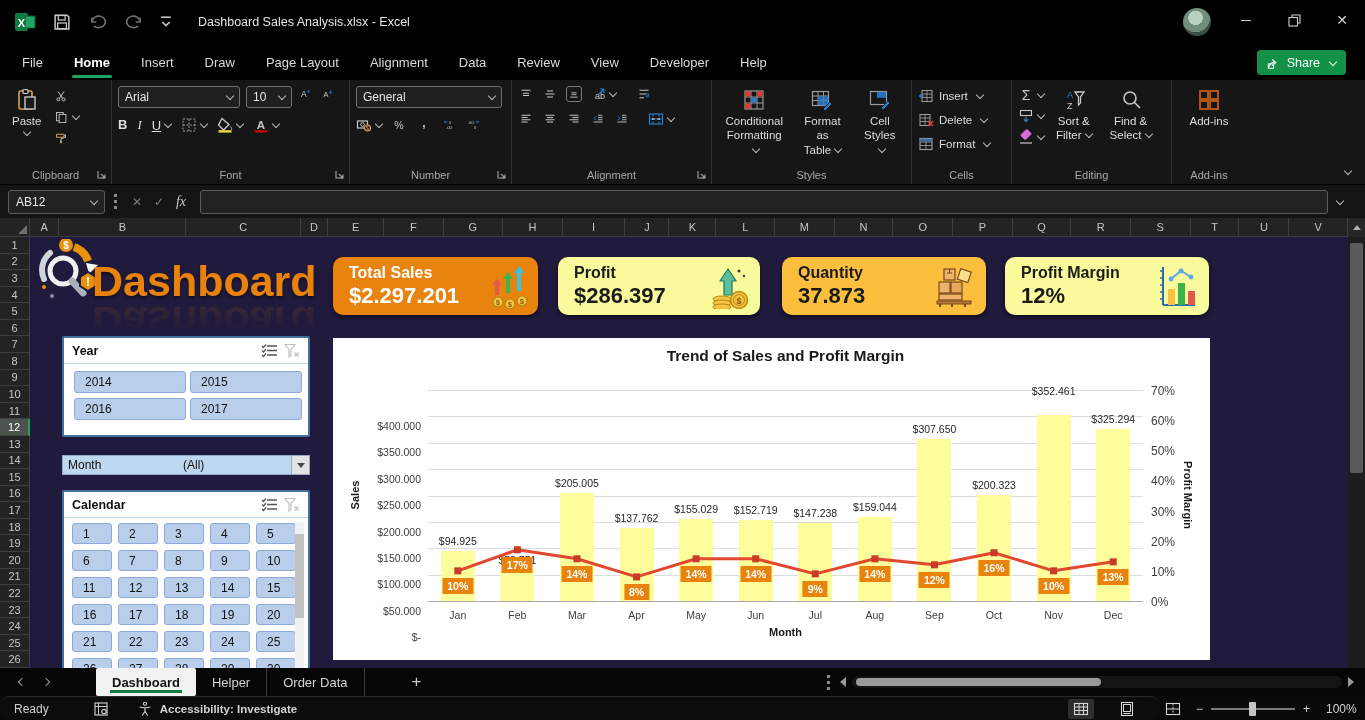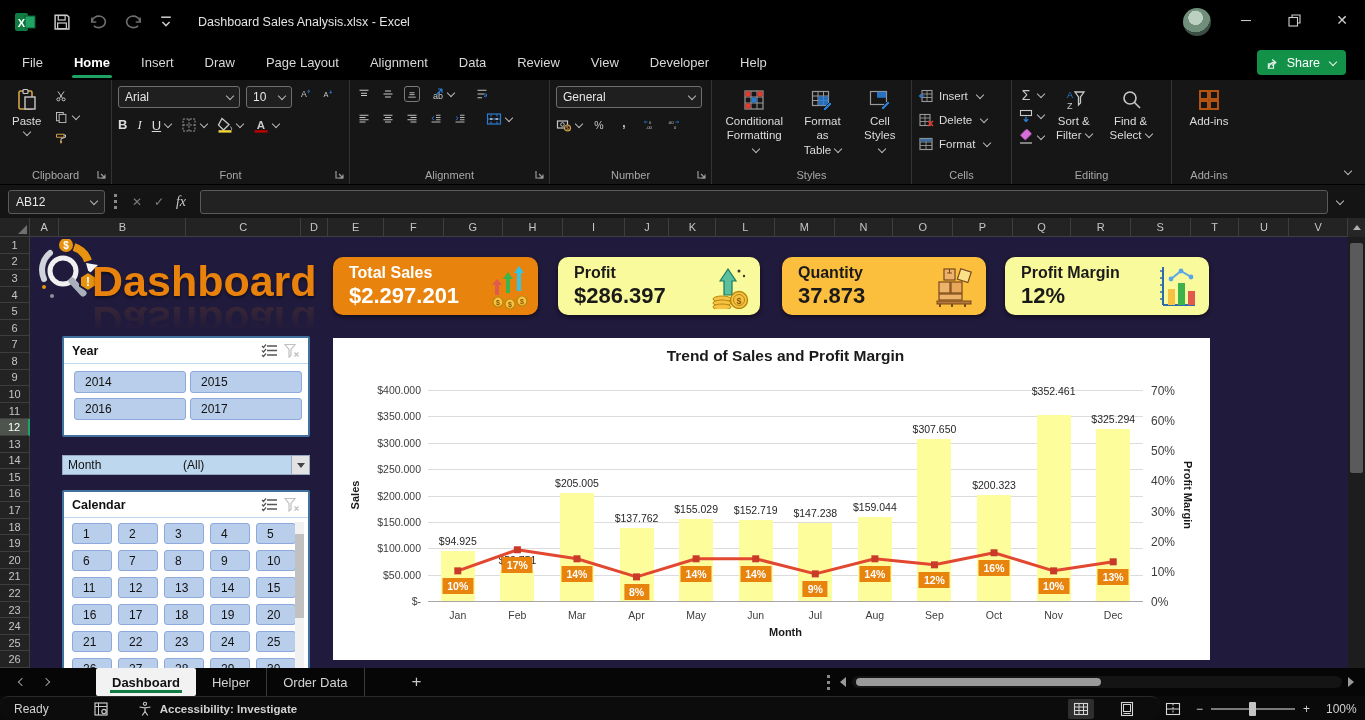--- a/index.html
+++ b/index.html
@@ -117,21 +117,21 @@
     align-items:center; justify-content:center; }
   .tri-down { width:0; height:0; border-left:4px solid transparent; border-right:4px solid transparent;
     border-top:5px solid #444; }
   #cal-scroll { position:absolute; right:4px; top:30px; width:9px; height:148px; background:#F1F1F1; }
   #cal-thumb { position:absolute; left:0; top:12px; width:9px; height:84px; background:#C1C1C1; }
 
   
   #chart { position:absolute; left:303px; top:101px; width:877px; height:322px; background:#fff; }
   #chart-title { position:absolute; left:95px; top:9px; width:715px; text-align:center; font-size:15.5px;
     font-weight:bold; color:#1a1a1a; }
-  .tickL { position:absolute; width:82px; text-align:right; font-size:10.5px; color:#3d3d3d; }
+  .tickL { position:absolute; width:82px; text-align:right; font-size:10.5px; color:#3d3d3d;margin-top:36px; }
   .tickR { position:absolute; left:818px; font-size:12px; color:#3d3d3d; }
   .gline { position:absolute; left:95px; width:715px; height:1px; background:#DCDCDC; }
   .cbar { position:absolute; background:#FDFD9C; }
   .dlab { position:absolute; width:80px; text-align:center; font-size:10.5px; color:#262626; }
   .plab { position:absolute; background:#E8830D; color:#fff; font-size:10.5px; font-weight:bold;
     padding:2px 5px; transform:translateX(-50%); }
   .xlab { position:absolute; width:60px; text-align:center; font-size:10.5px; color:#3d3d3d; }
   #xaxis-title { position:absolute; left:95px; width:715px; top:288px; text-align:center; font-size:11px;
     font-weight:bold; color:#1a1a1a; }
   #yaxis-left { position:absolute; left:22px; top:157px; transform:translate(-50%,-50%) rotate(-90deg);
@@ -346,95 +346,20 @@
             <i class="chv"></i>
           </span>
       </div>
       <div class="grp-label"><span>Font</span></div>
       <span class="ic launcher"><svg viewBox="0 0 11 11">
             <path d="M2 2v7h7" fill="none" stroke="#9a9a9a" stroke-width="1.2"></path>
             <path d="M5 5l4 4M9 5.5V9H5.5" fill="none" stroke="#9a9a9a" stroke-width="1.2"></path>
           </svg></span>
     </div>
 
-    <div class="grp" style="width:200px">
-      <div class="row" style="gap:8px">
-        <span class="ic rbtn">
-            <svg viewBox="0 0 16 16">
-              <path d="M2 3h12M4 7h8M4 10h8" stroke="#c8c8c8" stroke-width="1.4"></path>
-            </svg>
-          </span>
-        <span class="ic rbtn">
-            <svg viewBox="0 0 16 16">
-              <path d="M4 4h8M2 8h12M4 12h8" stroke="#c8c8c8" stroke-width="1.4"></path>
-            </svg>
-          </span>
-        <span class="ic rbtn boxed">
-            <svg viewBox="0 0 16 16">
-              <path d="M4 6h8M4 9h8M2 13h12" stroke="#c8c8c8" stroke-width="1.4"></path>
-            </svg>
-          </span>
-        <span style="display:flex;align-items:center">
-            <span class="ic"><svg viewBox="0 0 16 16">
-                <text x="5" y="13" font-size="9" fill="#c8c8c8">ab</text>
-                <path d="M8 9L14 3M14 3v4M14 3h-4" fill="none" stroke="#2B7CD3" stroke-width="1.2"></path>
-              </svg></span>
-            <i class="chv"></i>
-          </span>
-        <span class="ic rbtn" style="margin-left:12px">
-            <svg viewBox="0 0 16 16">
-              <path d="M2 3h12M2 8h9M2 13h6" stroke="#c8c8c8" stroke-width="1.3"></path>
-              <path d="M11 8h3v3h-2.5M12.5 12.5l-1.5-1.5 1.5-1.5" fill="none" stroke="#2B7CD3" stroke-width="1.2"></path>
-            </svg>
-          </span>
-      </div>
-      <div class="row" style="margin-top:9px;gap:8px">
-        <span class="ic rbtn">
-            <svg viewBox="0 0 16 16">
-              <path d="M2 3h12M2 6h8M2 9h12M2 12h8" stroke="#c8c8c8" stroke-width="1.3"></path>
-            </svg>
-          </span>
-        <span class="ic rbtn">
-            <svg viewBox="0 0 16 16">
-              <path d="M2 3h12M4 6h8M2 9h12M4 12h8" stroke="#c8c8c8" stroke-width="1.3"></path>
-            </svg>
-          </span>
-        <span class="ic rbtn">
-            <svg viewBox="0 0 16 16">
-              <path d="M2 3h12M6 6h8M2 9h12M6 12h8" stroke="#c8c8c8" stroke-width="1.3"></path>
-            </svg>
-          </span>
-        <span class="ic rbtn">
-            <svg viewBox="0 0 16 16">
-              <path d="M8 3h6M8 6h6M8 9h6M2 12h12" stroke="#c8c8c8" stroke-width="1.2"></path>
-              <path d="M5.5 4.5L2.5 7l3 2.5" fill="none" stroke="#2B7CD3" stroke-width="1.2"></path>
-            </svg>
-          </span>
-        <span class="ic rbtn">
-            <svg viewBox="0 0 16 16">
-              <path d="M8 3h6M8 6h6M8 9h6M2 12h12" stroke="#c8c8c8" stroke-width="1.2"></path>
-              <path d="M2.5 4.5L5.5 7l-3 2.5" fill="none" stroke="#2B7CD3" stroke-width="1.2"></path>
-            </svg>
-          </span>
-        <span style="display:flex;align-items:center;margin-left:10px">
-            <span class="ic"><svg viewBox="0 0 16 16">
-                <rect x="1.5" y="3" width="13" height="10" fill="none" stroke="#2B7CD3" stroke-width="1.2"></rect>
-                <path d="M1.5 8h13M5 3v2.5M11 3v2.5M5 10.5V13M11 10.5V13" stroke="#2B7CD3" stroke-width="1"></path>
-                <path d="M4 8h2.5M12 8h-2.5" stroke="#c8c8c8" stroke-width="1.3"></path>
-              </svg></span>
-            <i class="chv"></i>
-          </span>
-      </div>
-      <div class="grp-label"><span>Alignment</span></div>
-      <span class="ic launcher"><svg viewBox="0 0 11 11">
-            <path d="M2 2v7h7" fill="none" stroke="#9a9a9a" stroke-width="1.2"></path>
-            <path d="M5 5l4 4M9 5.5V9H5.5" fill="none" stroke="#9a9a9a" stroke-width="1.2"></path>
-          </svg></span>
-    </div>
-
     <div class="grp" style="width:162px">
       <div class="combo" style="width:146px">
         <span>General</span>
           <i class="chv"></i>
       </div>
       <div class="row" style="margin-top:9px;gap:9px">
         <span style="display:flex;align-items:center">
             <span class="ic"><svg viewBox="0 0 16 16">
                 <rect x="1.5" y="4" width="10" height="7" fill="none" stroke="#c8c8c8" stroke-width="1.2"></rect>
                 <circle cx="6.5" cy="7.5" r="1.8" fill="none" stroke="#c8c8c8"></circle>
@@ -462,20 +387,95 @@
           </span>
         <span class="ic rbtn">
             <svg viewBox="0 0 18 16">
               <path d="M11 3.5h5M14.2 1.7L16 3.5l-1.8 1.8" fill="none" stroke="#2B7CD3" stroke-width="1.1"></path>
               <text x="4" y="6" font-size="6.5" fill="#c8c8c8" text-anchor="middle">.00</text>
               <text x="9" y="14" font-size="6" fill="#c8c8c8">0</text>
             </svg>
           </span>
       </div>
       <div class="grp-label"><span>Number</span></div>
+      <span class="ic launcher"><svg viewBox="0 0 11 11">
+            <path d="M2 2v7h7" fill="none" stroke="#9a9a9a" stroke-width="1.2"></path>
+            <path d="M5 5l4 4M9 5.5V9H5.5" fill="none" stroke="#9a9a9a" stroke-width="1.2"></path>
+          </svg></span>
+    </div>
+
+    <div class="grp" style="width:200px">
+      <div class="row" style="gap:8px">
+        <span class="ic rbtn">
+            <svg viewBox="0 0 16 16">
+              <path d="M2 3h12M4 7h8M4 10h8" stroke="#c8c8c8" stroke-width="1.4"></path>
+            </svg>
+          </span>
+        <span class="ic rbtn">
+            <svg viewBox="0 0 16 16">
+              <path d="M4 4h8M2 8h12M4 12h8" stroke="#c8c8c8" stroke-width="1.4"></path>
+            </svg>
+          </span>
+        <span class="ic rbtn boxed">
+            <svg viewBox="0 0 16 16">
+              <path d="M4 6h8M4 9h8M2 13h12" stroke="#c8c8c8" stroke-width="1.4"></path>
+            </svg>
+          </span>
+        <span style="display:flex;align-items:center">
+            <span class="ic"><svg viewBox="0 0 16 16">
+                <text x="5" y="13" font-size="9" fill="#c8c8c8">ab</text>
+                <path d="M8 9L14 3M14 3v4M14 3h-4" fill="none" stroke="#2B7CD3" stroke-width="1.2"></path>
+              </svg></span>
+            <i class="chv"></i>
+          </span>
+        <span class="ic rbtn" style="margin-left:12px">
+            <svg viewBox="0 0 16 16">
+              <path d="M2 3h12M2 8h9M2 13h6" stroke="#c8c8c8" stroke-width="1.3"></path>
+              <path d="M11 8h3v3h-2.5M12.5 12.5l-1.5-1.5 1.5-1.5" fill="none" stroke="#2B7CD3" stroke-width="1.2"></path>
+            </svg>
+          </span>
+      </div>
+      <div class="row" style="margin-top:9px;gap:8px">
+        <span class="ic rbtn">
+            <svg viewBox="0 0 16 16">
+              <path d="M2 3h12M2 6h8M2 9h12M2 12h8" stroke="#c8c8c8" stroke-width="1.3"></path>
+            </svg>
+          </span>
+        <span class="ic rbtn">
+            <svg viewBox="0 0 16 16">
+              <path d="M2 3h12M4 6h8M2 9h12M4 12h8" stroke="#c8c8c8" stroke-width="1.3"></path>
+            </svg>
+          </span>
+        <span class="ic rbtn">
+            <svg viewBox="0 0 16 16">
+              <path d="M2 3h12M6 6h8M2 9h12M6 12h8" stroke="#c8c8c8" stroke-width="1.3"></path>
+            </svg>
+          </span>
+        <span class="ic rbtn">
+            <svg viewBox="0 0 16 16">
+              <path d="M8 3h6M8 6h6M8 9h6M2 12h12" stroke="#c8c8c8" stroke-width="1.2"></path>
+              <path d="M5.5 4.5L2.5 7l3 2.5" fill="none" stroke="#2B7CD3" stroke-width="1.2"></path>
+            </svg>
+          </span>
+        <span class="ic rbtn">
+            <svg viewBox="0 0 16 16">
+              <path d="M8 3h6M8 6h6M8 9h6M2 12h12" stroke="#c8c8c8" stroke-width="1.2"></path>
+              <path d="M2.5 4.5L5.5 7l-3 2.5" fill="none" stroke="#2B7CD3" stroke-width="1.2"></path>
+            </svg>
+          </span>
+        <span style="display:flex;align-items:center;margin-left:10px">
+            <span class="ic"><svg viewBox="0 0 16 16">
+                <rect x="1.5" y="3" width="13" height="10" fill="none" stroke="#2B7CD3" stroke-width="1.2"></rect>
+                <path d="M1.5 8h13M5 3v2.5M11 3v2.5M5 10.5V13M11 10.5V13" stroke="#2B7CD3" stroke-width="1"></path>
+                <path d="M4 8h2.5M12 8h-2.5" stroke="#c8c8c8" stroke-width="1.3"></path>
+              </svg></span>
+            <i class="chv"></i>
+          </span>
+      </div>
+      <div class="grp-label"><span>Alignment</span></div>
       <span class="ic launcher"><svg viewBox="0 0 11 11">
             <path d="M2 2v7h7" fill="none" stroke="#9a9a9a" stroke-width="1.2"></path>
             <path d="M5 5l4 4M9 5.5V9H5.5" fill="none" stroke="#9a9a9a" stroke-width="1.2"></path>
           </svg></span>
     </div>
 
     <div class="grp" style="width:200px">
       <div class="row" style="gap:2px">
         <div class="bigbtn">
           <span class="ic"><svg viewBox="0 0 24 24">

